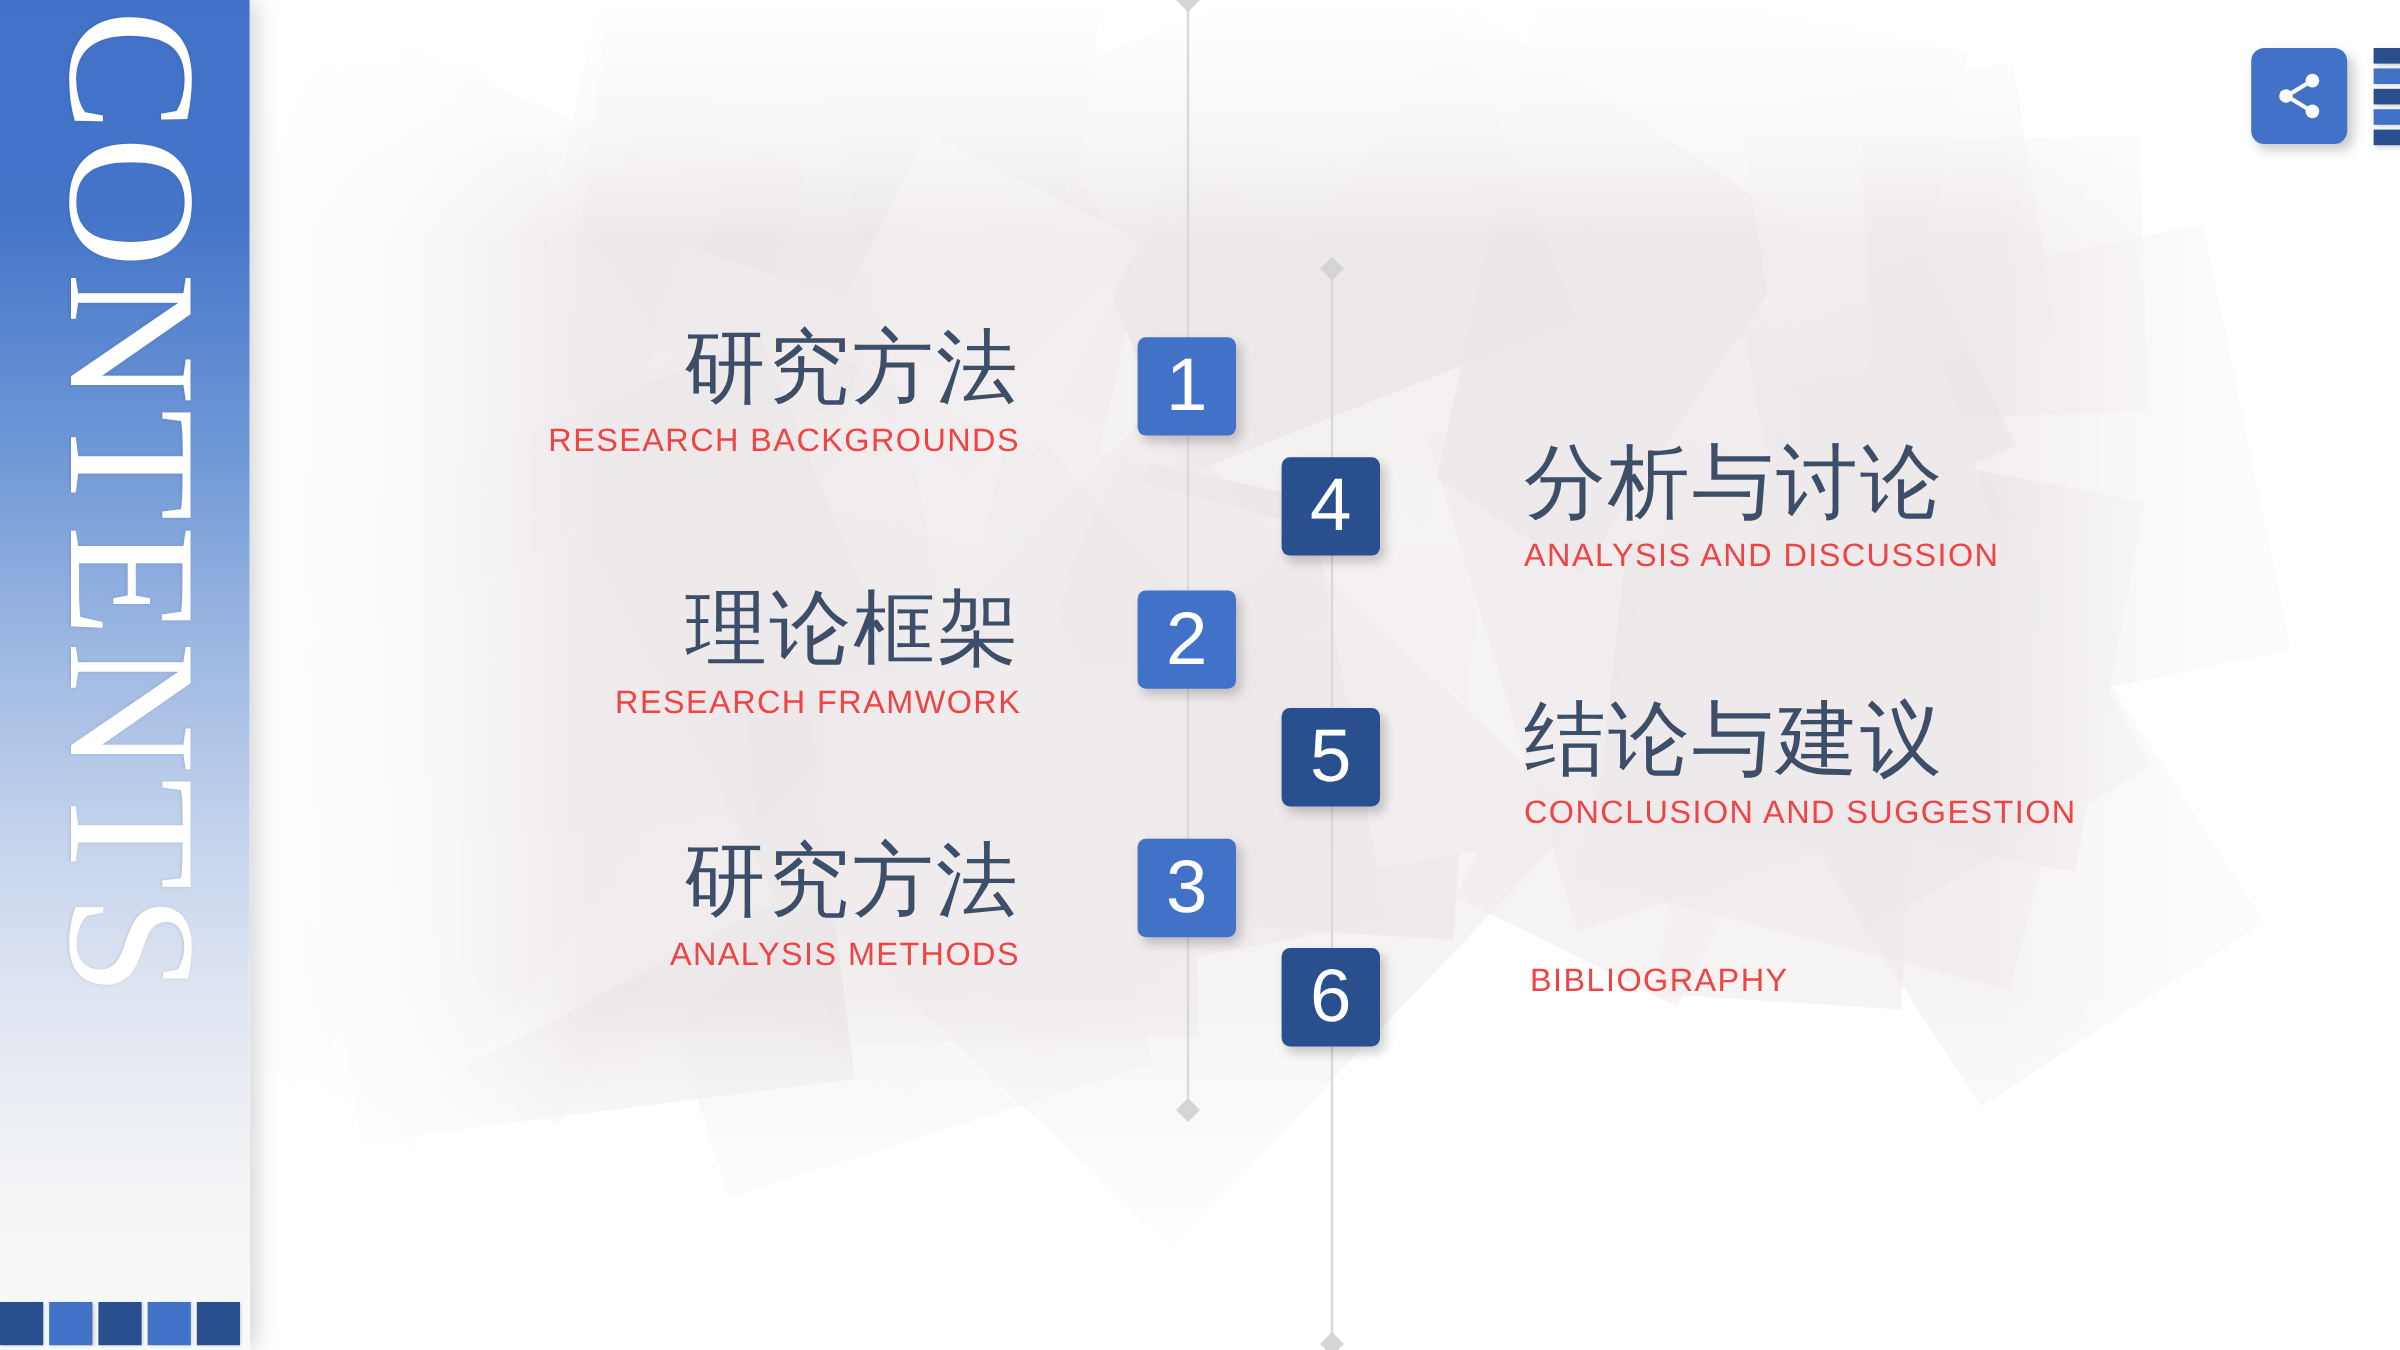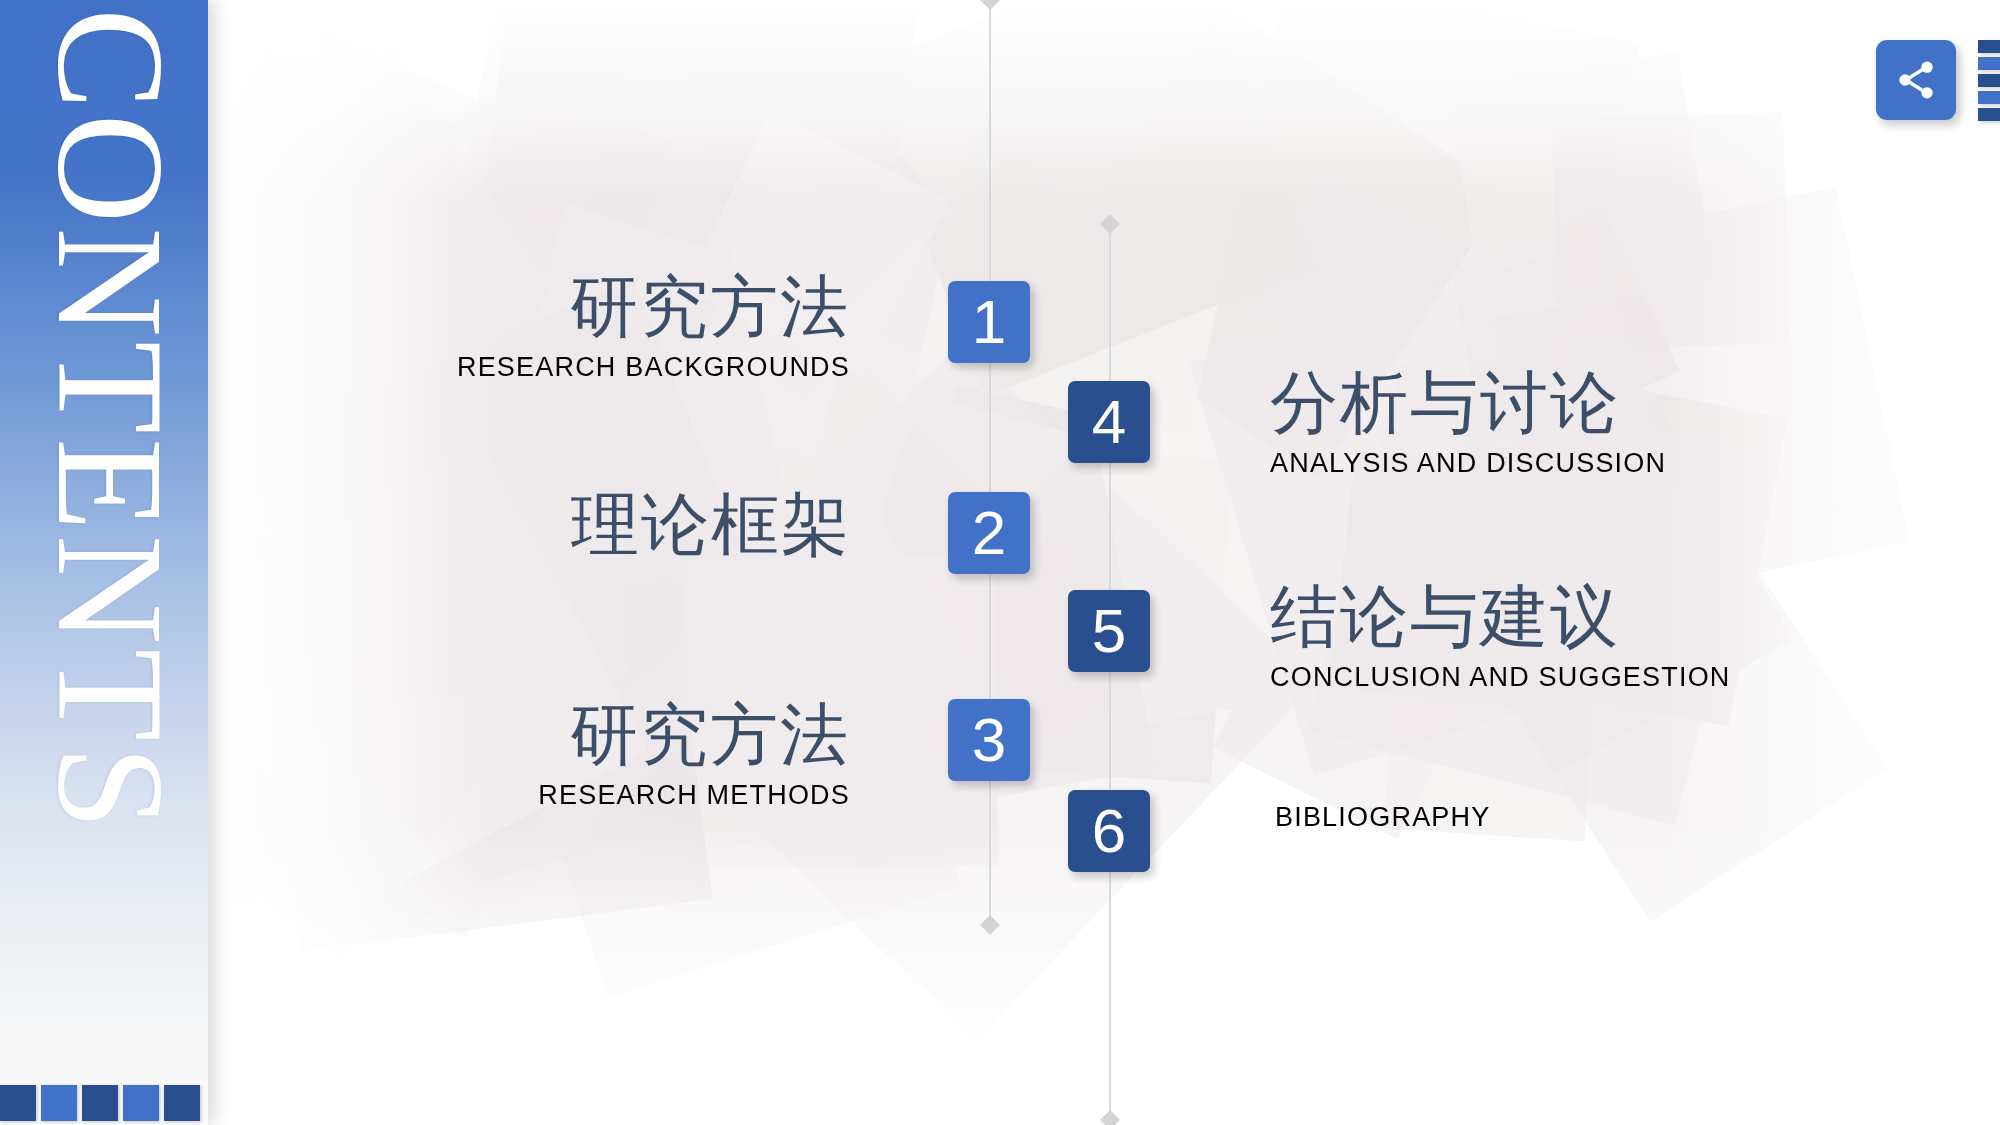--- a/index.html
+++ b/index.html
@@ -48,21 +48,21 @@
   .diamond{position:absolute;width:14px;height:14px;background:#d4d4d4;
     transform:rotate(45deg);z-index:2;}
 
   
   .entry{position:absolute;z-index:5;}
   .entry .cn{
     font-size:68px;line-height:1.0;color:#3d4f68;letter-spacing:2px;white-space:nowrap;
     font-family:"Liberation Sans","DejaVu Sans",sans-serif;
   }
   .entry .en{
-    font-size:27px;line-height:1.0;color:#000000;letter-spacing:1.2px;white-space:nowrap;
+    font-size:27px;line-height:1.0;color:#ef4444;letter-spacing:1.2px;white-space:nowrap;
     margin-top:14px;font-family:"Liberation Sans","DejaVu Sans",sans-serif;
   }
   .left-entry{text-align:right;}
   .right-entry{text-align:left;}
   .right-entry .en{text-align:center;}
   .right-entry.en-left .en{text-align:left;}
 
   
   .badge{
     position:absolute;width:82px;height:82px;border-radius:7px;z-index:6;
@@ -164,25 +164,26 @@
   <div class="diamond" style="left:1103px;top:217px;"></div>
   <div class="diamond" style="left:1103px;top:1113px;"></div>
 
   <div class="entry left-entry" style="left:360px;top:272px;width:490px;">
     <div class="cn">研究方法</div>
     <div class="en">RESEARCH BACKGROUNDS</div>
   </div>
 
   <div class="entry left-entry" style="left:364px;top:490px;width:487px;">
     <div class="cn">理论框架</div>
+    <div class="en">RESEARCH FRAMWORK</div>
   </div>
 
   <div class="entry left-entry" style="left:360px;top:700px;width:490px;">
     <div class="cn">研究方法</div>
-    <div class="en">RESEARCH METHODS</div>
+    <div class="en">ANALYSIS METHODS</div>
   </div>
 
   <div class="entry right-entry" style="left:1270px;top:368px;width:385px;">
     <div class="cn">分析与讨论</div>
     <div class="en">ANALYSIS AND DISCUSSION</div>
   </div>
 
   <div class="entry right-entry" style="left:1270px;top:582px;width:385px;">
     <div class="cn">结论与建议</div>
     <div class="en">CONCLUSION AND SUGGESTION</div>

